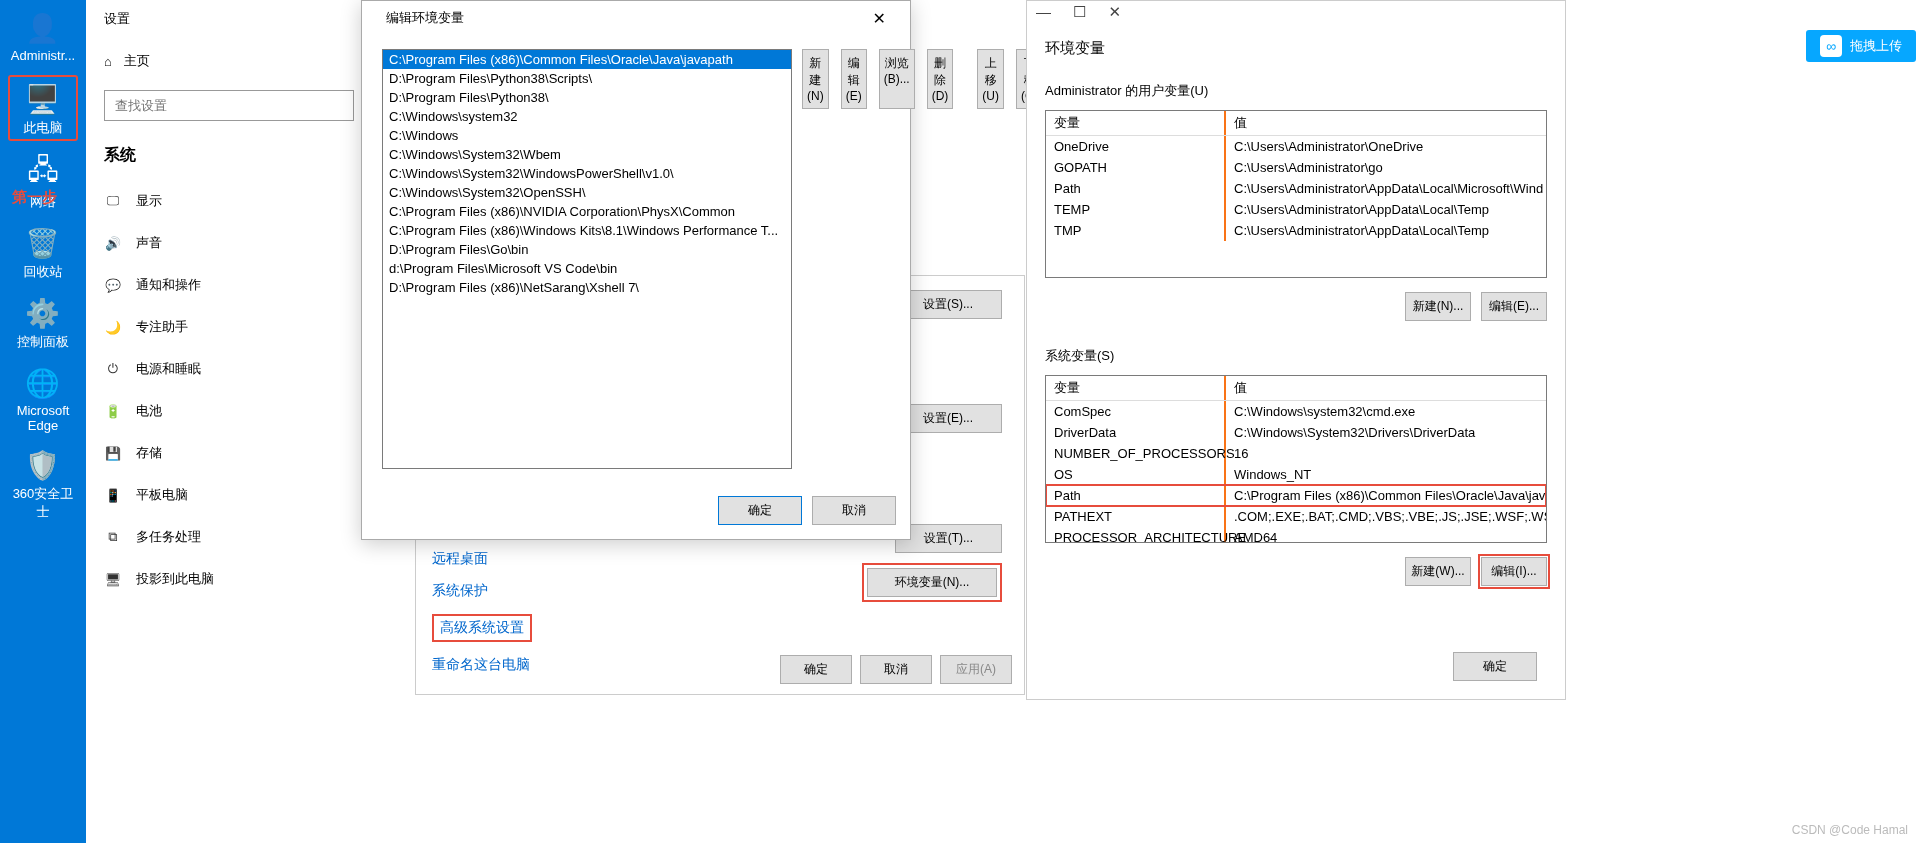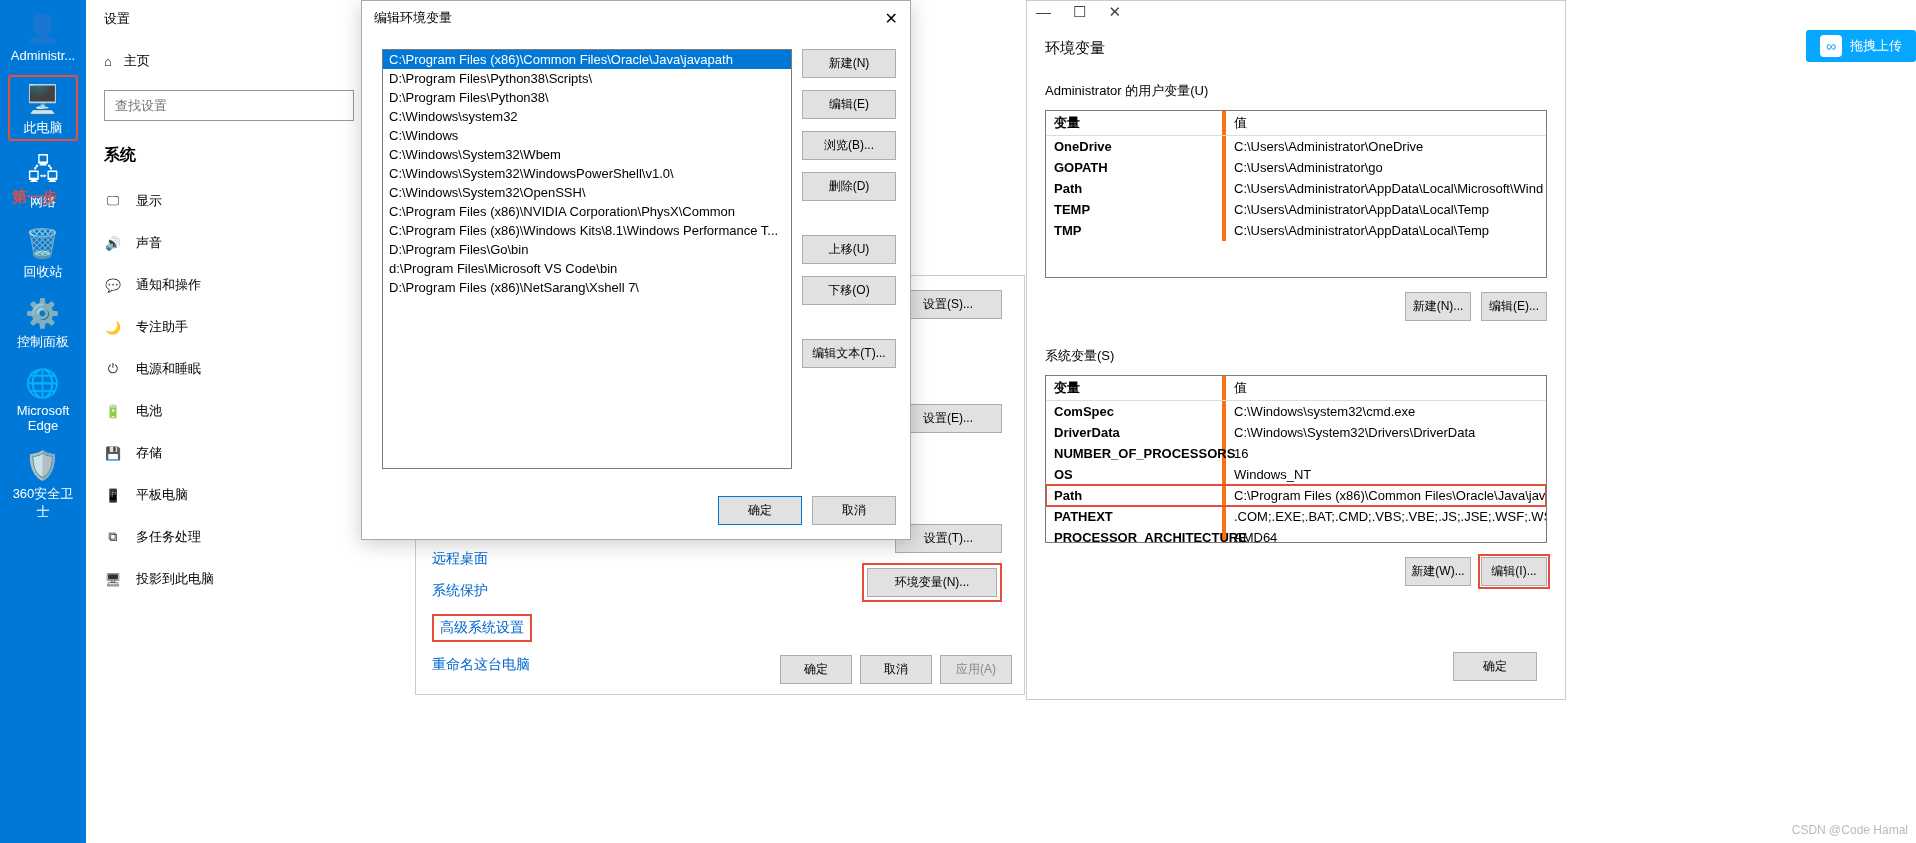--- a/index.html
+++ b/index.html
@@ -16,26 +16,26 @@
 .settings-win { position: absolute; left: 86px; top: 0; width: 470px; height: 843px; background: #fff; }
 .settings-title { padding: 10px 18px; font-size: 13px; }
 .home-row { display: flex; align-items: center; gap: 12px; padding: 14px 18px; font-size: 15px; cursor: pointer; }
 .search-box { margin: 6px 18px 18px; border: 1px solid #999; padding: 7px 10px; width: 250px; color: #666; }
 .section-h { padding: 6px 18px 14px; font-size: 16px; font-weight: 600; }
 .nav-item { display: flex; align-items: center; gap: 14px; padding: 12px 18px; font-size: 14px; cursor: pointer; }
 .nav-item .nico { width: 18px; text-align: center; color: #333; }
 
 
 .edit-dialog { position: absolute; left: 361px; top: 0; width: 550px; height: 540px; background: #fff; border: 1px solid #aaa; box-shadow: 0 4px 20px rgba(0,0,0,0.2); }
-.dlg-title { display: flex; justify-content: space-between; padding: 8px 12px; font-size: 13px; }
+.dlg-title { display: flex; justify-content: space-between; padding: 8px 24px; font-size: 13px; }
 .close-x { cursor: pointer; font-size: 16px; }
 .path-list { position: absolute; left: 20px; top: 48px; width: 410px; height: 420px; border: 1px solid #7a7a7a; background: #fff; overflow: hidden; }
 .path-item { padding: 2px 6px; font-size: 13px; white-space: nowrap; overflow: hidden; text-overflow: ellipsis; }
 .path-item.sel { background: #0078d7; color: #fff; }
-.btn-col { position: absolute; right: 14px; top: 48px; width: 94px; display: flex; flex-direction: column; gap: 12px; }
+.btn-col { position: absolute; right: 14px; top: 48px; width: 94px; display: flex; gap: 12px; }
 .winbtn { border: 1px solid #adadad; background: #e1e1e1; padding: 5px 4px; font-size: 12px; text-align: center; cursor: pointer; }
 .dlg-footer { position: absolute; bottom: 14px; right: 14px; display: flex; gap: 10px; }
 .dlg-footer .winbtn { width: 84px; }
 .dlg-footer .winbtn.primary { border: 1.5px solid #0078d7; }
 
 
 .sysprops { position: absolute; left: 415px; top: 275px; width: 610px; height: 420px; background: #fff; border: 1px solid #ccc; }
 .sys-btn { position: absolute; right: 22px; border: 1px solid #adadad; background: #e1e1e1; padding: 5px 28px; font-size: 12px; cursor: pointer; }
 .sys-links { position: absolute; left: 16px; bottom: 20px; display: flex; flex-direction: column; gap: 14px; }
 .sys-link { color: #0066cc; font-size: 14px; cursor: pointer; }
@@ -46,21 +46,21 @@
 .sys-footer .winbtn.disabled { color: #888; }
 
 
 .envvars { position: absolute; left: 1026px; top: 0; width: 540px; height: 700px; background: #fff; border: 1px solid #ccc; }
 .env-titlebar { display: flex; justify-content: flex-end; padding: 4px 6px; gap: 22px; color: #444; position: absolute; top: -2px; left: -60px; width: 160px; }
 .env-titlebar span { cursor: pointer; font-size: 15px; }
 .env-head { padding: 38px 18px 8px; font-size: 15px; }
 .env-section-title { padding: 16px 18px 6px; font-size: 13px; }
 .var-table { margin: 4px 18px; border: 1px solid #7a7a7a; height: 168px; overflow: hidden; }
 .var-table-h { display: flex; background: #fff; border-bottom: 1px solid #ddd; }
-.var-col1 { width: 180px; padding: 3px 8px; border-right: 4px solid #f97316; font-weight: bold; }
+.var-col1 { width: 180px; padding: 3px 8px; border-right: 2px solid #f97316; }
 .var-col2 { flex: 1; padding: 3px 8px; white-space: nowrap; overflow: hidden; }
 .var-row { display: flex; }
 .var-row.sel { outline: 2px solid #e74c3c; outline-offset: -1px; }
 .env-btns { display: flex; justify-content: flex-end; gap: 10px; padding: 10px 18px; }
 .env-btns .winbtn { width: 66px; }
 .env-btns .winbtn.boxed { outline: 2px solid #e74c3c; outline-offset: 1px; }
 .env-ok { position: absolute; bottom: 18px; right: 28px; }
 
 
 .upload-pill { position: absolute; right: 0; top: 30px; background: #06a7ff; color: #fff; padding: 5px 14px; border-radius: 3px; display: flex; align-items: center; gap: 8px; font-size: 13px; }

